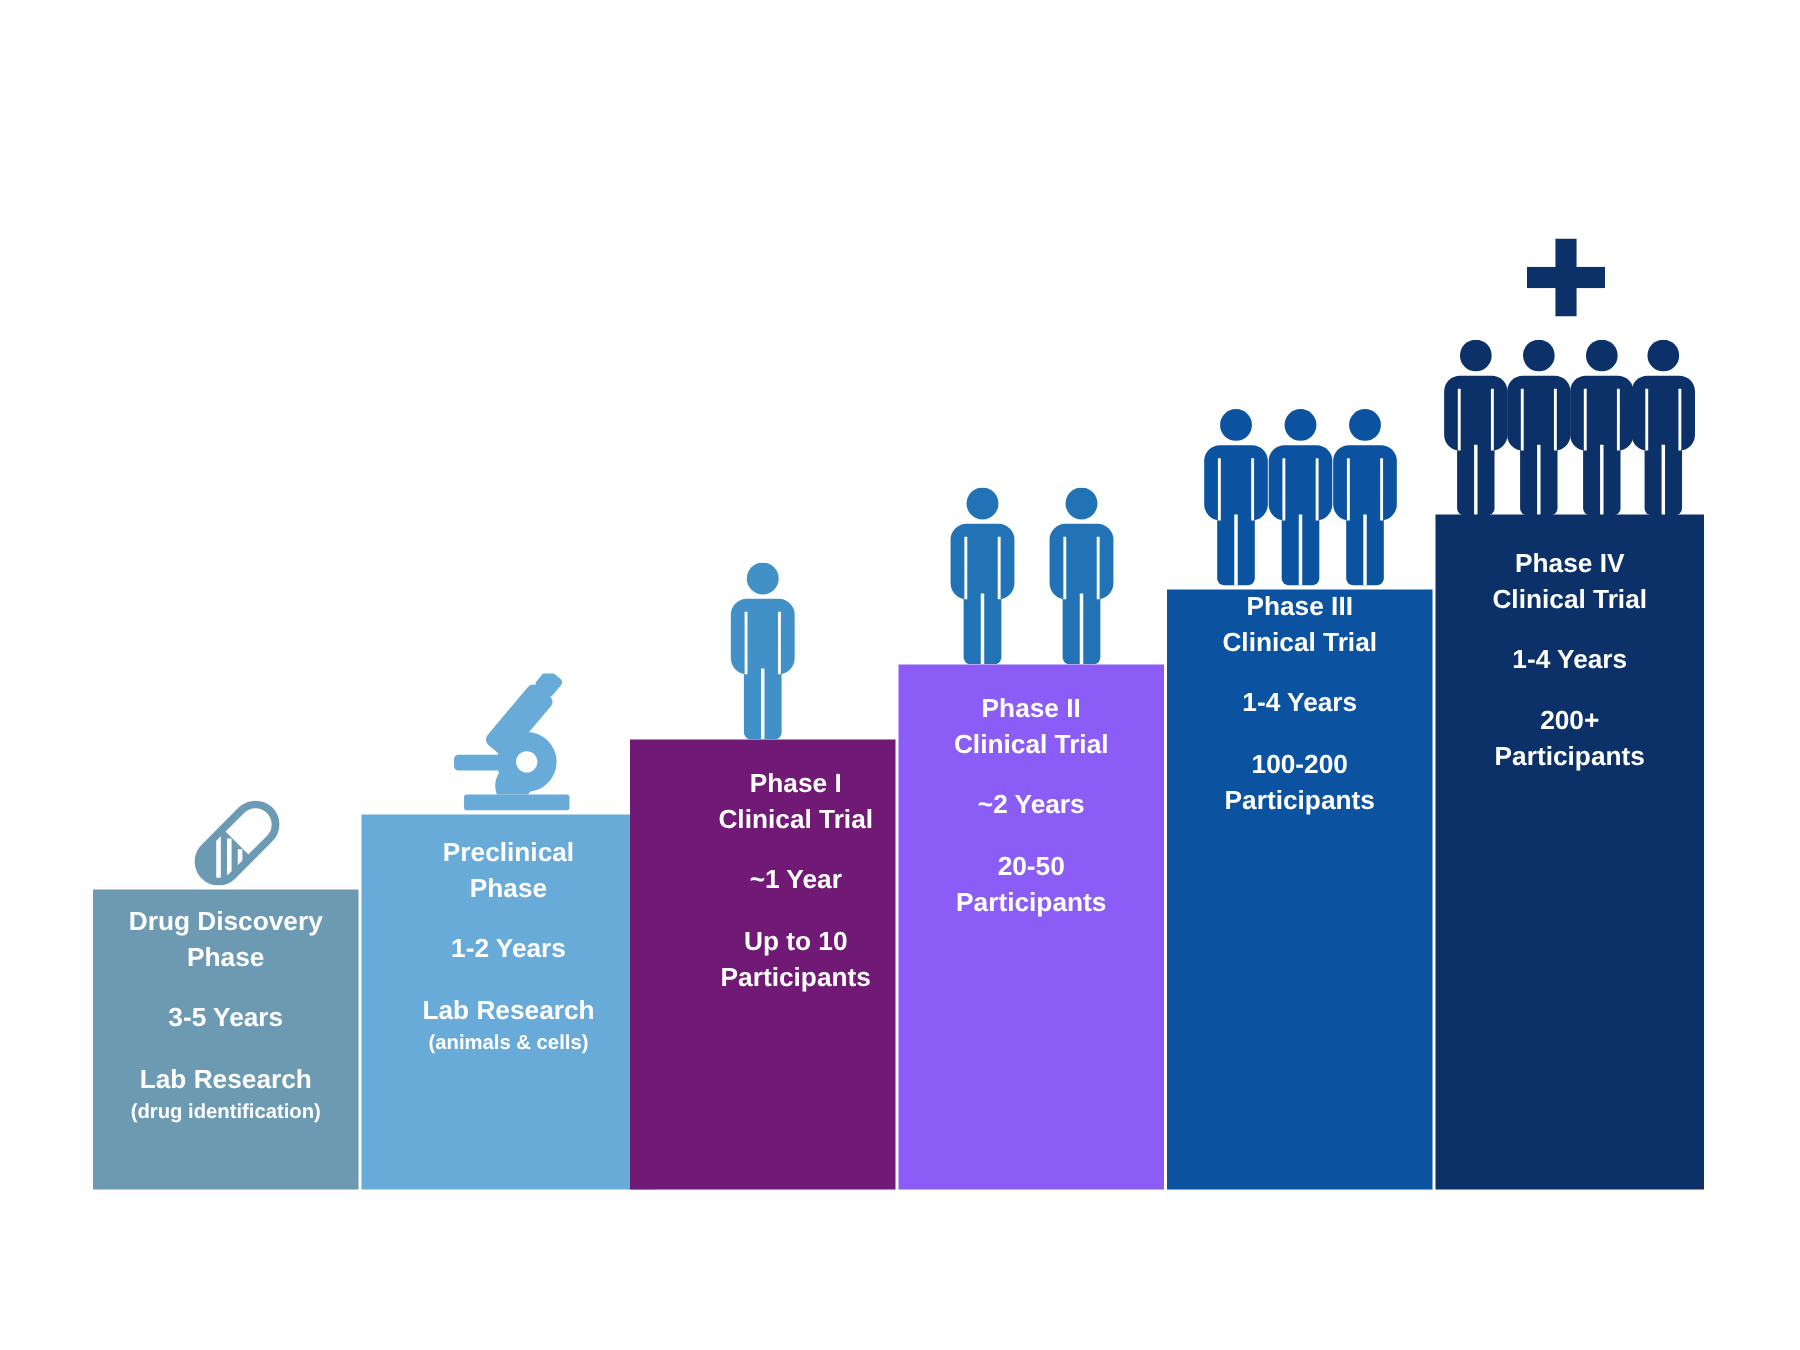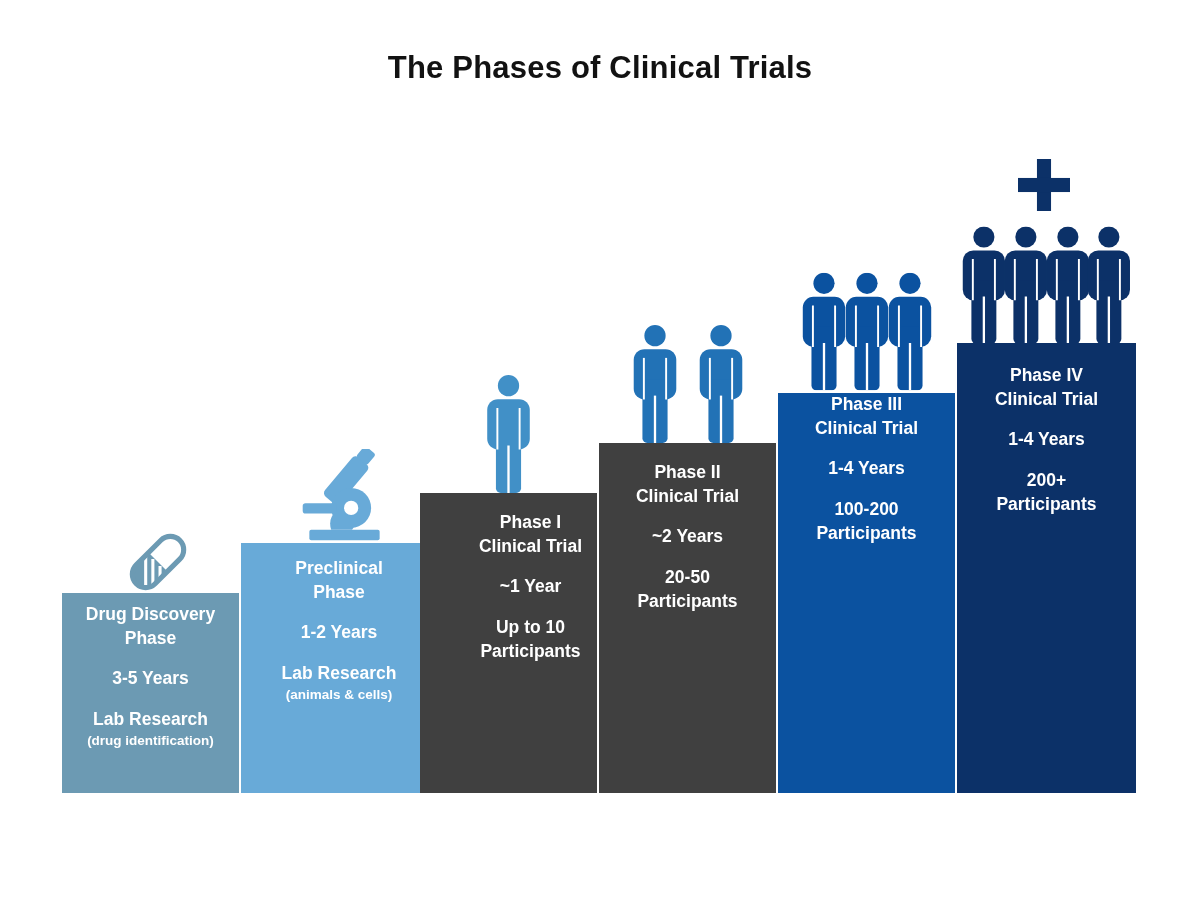--- a/index.html
+++ b/index.html
@@ -59,21 +59,20 @@
       <rect x="15" y="56" width="26" height="66" rx="5" fill="currentColor"></rect>
       <line x1="16.5" y1="34" x2="16.5" y2="77" stroke="#ffffff" stroke-width="2"></line>
       <line x1="39.5" y1="34" x2="39.5" y2="77" stroke="#ffffff" stroke-width="2"></line>
       <line x1="28" y1="73" x2="28" y2="122" stroke="#ffffff" stroke-width="2.4"></line>
     </symbol>
   </defs>
 </svg>
 
 <div class="canvas">
 
-  <div class="title">The Phases of Clinical Trials</div>
 
   <svg class="icon-abs pill" viewBox="0 0 76 76" style="color: rgb(108, 154, 179);">
     <defs>
       <clipPath id="pill-clip">
         <rect x="25" y="8" width="26" height="60" rx="13" transform="rotate(45 38 38)"></rect>
       </clipPath>
     </defs>
     <g clip-path="url(#pill-clip)">
       <polygon points="0,0 76,76 0,76" fill="currentColor"></polygon>
       <line x1="26" y1="28" x2="26" y2="70" stroke="#ffffff" stroke-width="3"></line>
@@ -155,29 +154,29 @@
   </div>
 
   <div class="bar bar-2" style="background-color: rgb(104, 170, 216);">
     <div class="phase-name">Preclinical
 Phase</div>
     <div class="phase-duration">1-2 Years</div>
     <div class="phase-detail">Lab Research</div>
     <div class="phase-subdetail">(animals &amp; cells)</div>
   </div>
 
-  <div class="bar bar-3" style="background-color: #404040; padding-left: 44px;">
+  <div class="bar bar-3" style="background-color: #701a75; padding-left: 44px;">
     <div class="phase-name">Phase I
 Clinical Trial</div>
     <div class="phase-duration">~1 Year</div>
     <div class="phase-detail">Up to 10
 Participants</div>
   </div>
 
-  <div class="bar bar-4" style="background-color: #404040;">
+  <div class="bar bar-4" style="background-color: #8b5cf6;">
     <div class="phase-name">Phase II
 Clinical Trial</div>
     <div class="phase-duration">~2 Years</div>
     <div class="phase-detail">20-50
 Participants</div>
   </div>
 
   <div class="bar bar-5" style="background-color: rgb(11, 82, 160);">
     <div class="phase-name">Phase III
 Clinical Trial</div>

